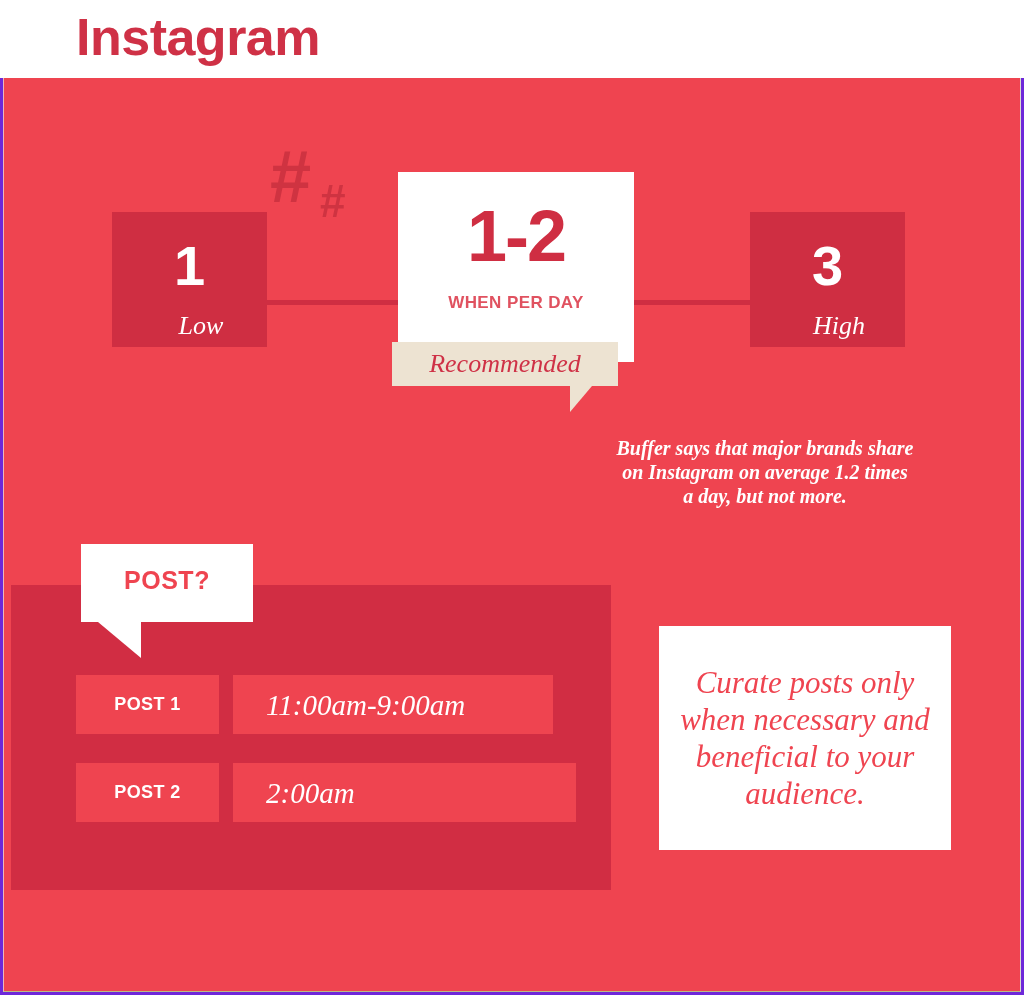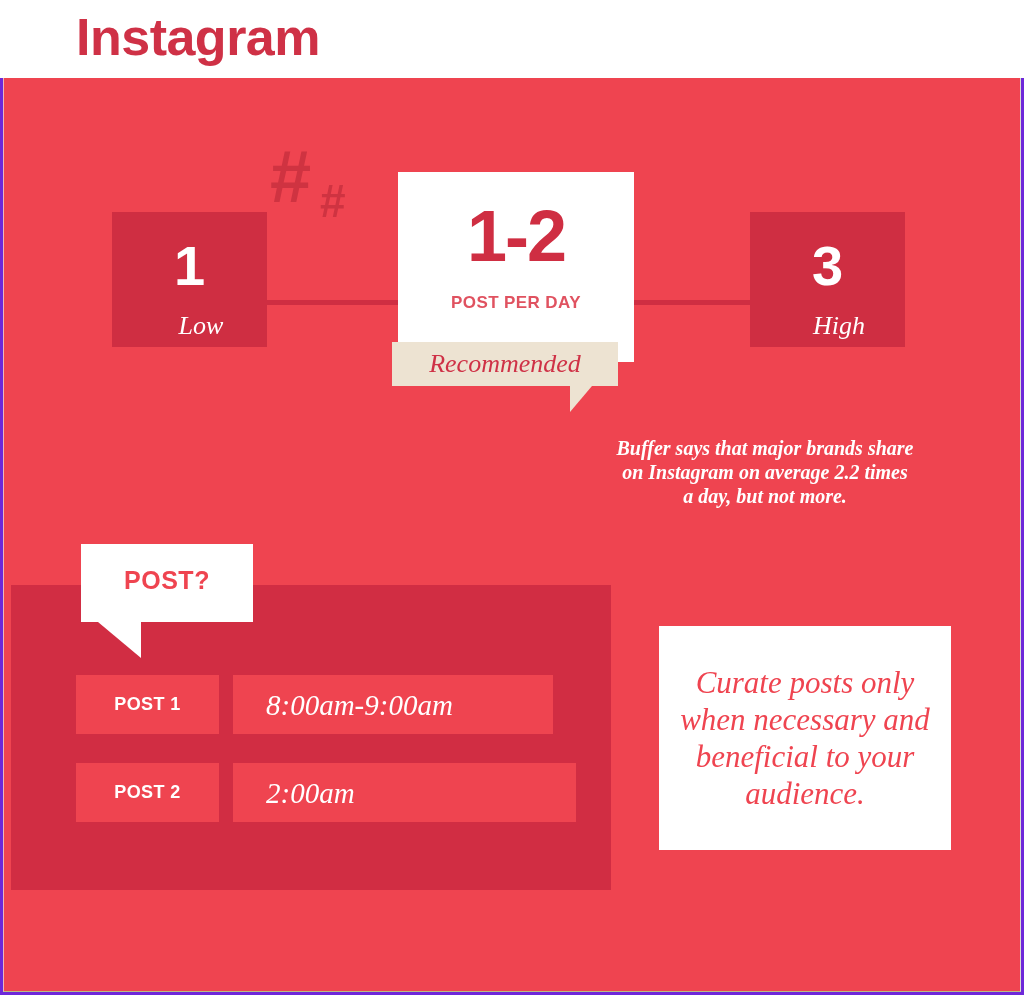--- a/index.html
+++ b/index.html
@@ -285,38 +285,38 @@
       <div class="scale-label">Low</div>
     </div>
 
     <div class="scale-box scale-box-high">
       <div class="scale-num">3</div>
       <div class="scale-label">High</div>
     </div>
 
     <div class="rec-card">
       <div class="rec-value">1-2</div>
-      <div class="rec-unit">POST PER DAY</div>
+      <div class="rec-unit">WHEN PER DAY</div>
     </div>
     <div class="card-foot-left"></div>
     <div class="card-foot-right"></div>
     <div class="ribbon">
       <div class="ribbon-text">Recommended</div>
     </div>
     <div class="ribbon-tail"></div>
 
-    <div class="buffer-note">Buffer says that major brands share on Instagram on average 2.2 times a day, but not more.</div>
+    <div class="buffer-note">Buffer says that major brands share on Instagram on average 1.2 times a day, but not more.</div>
 
     <div class="when-panel"></div>
 
     <div class="sched-label" style="left:72px; top:597px;">
       <span>POST 1</span>
     </div>
     <div class="sched-value" style="left:229px; top:597px;">
-      <span>8:00am-9:00am</span>
+      <span>11:00am-9:00am</span>
     </div>
 
     <div class="sched-label" style="left:72px; top:685px;">
       <span>POST 2</span>
     </div>
     <div class="sched-value" style="left:229px; top:685px;padding-left:23px;">
       <span>2:00am</span>
     </div>
 
     <div class="when-bubble-tail"></div>

